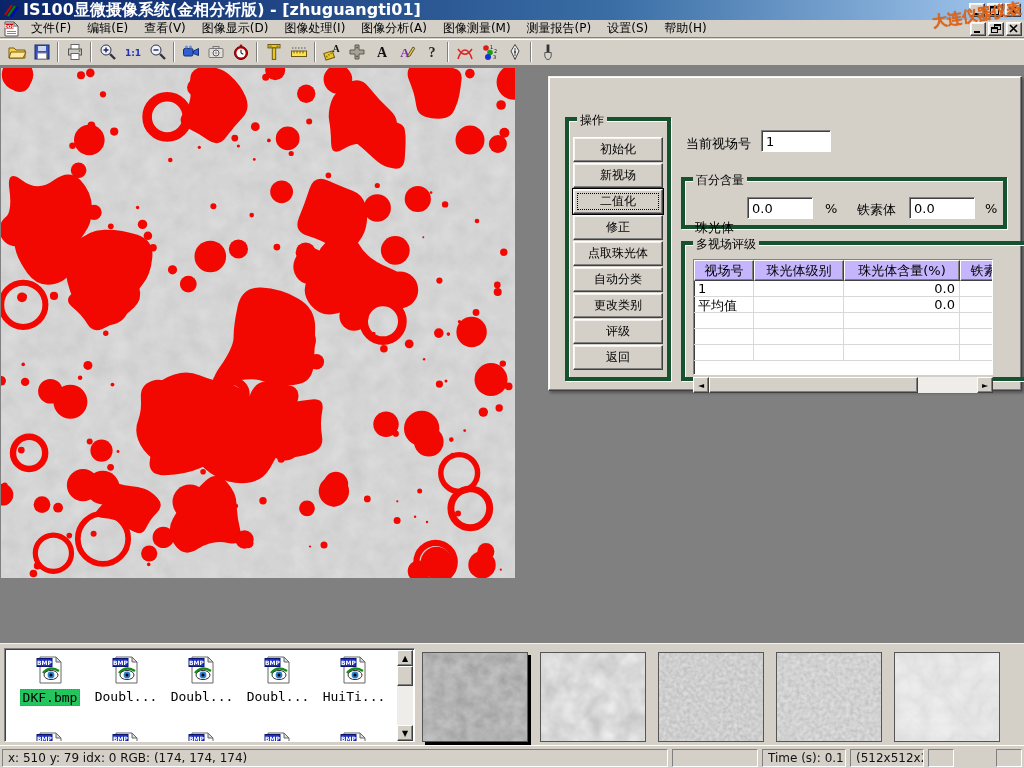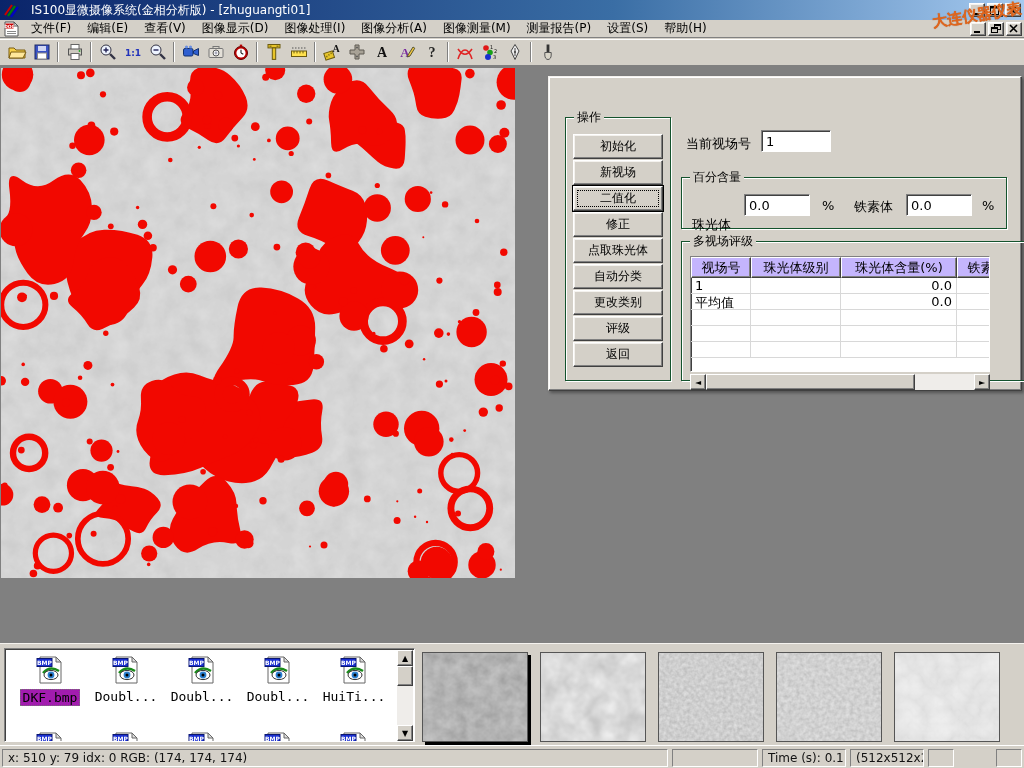--- a/index.html
+++ b/index.html
@@ -4,21 +4,21 @@
 <style>
   * { margin:0; padding:0; box-sizing:border-box; }
   html,body { width:1024px; height:768px; overflow:hidden; }
   body { font-family:"DejaVu Sans","Liberation Sans",sans-serif; font-size:12px; background:#D4D0C8; position:relative; }
 
   .raised { border:1px solid; border-color:#ffffff #404040 #404040 #ffffff; box-shadow:inset -1px -1px 0 #808080, inset 1px 1px 0 #f4f2ee; background:#D4D0C8; }
 
   
   #titlebar { position:absolute; left:0; top:0; width:1024px; height:20px;
     background:linear-gradient(to right,#0a246a,#3a6ea5 60%,#a6caf0); display:flex; align-items:center; padding:0 3px; }
-  #titlebar .ttext { color:#fff; font-weight:normal; font-size:12px; margin-left:12px; white-space:nowrap; }
+  #titlebar .ttext { color:#fff; font-weight:bold; font-size:16px; margin-left:4px; white-space:nowrap; }
   .winbtn { width:16px; height:14px; margin-left:2px; display:flex; align-items:center; justify-content:center; }
   .winbtn svg { display:block; }
   #titlebar .btns { margin-left:auto; display:flex; }
 
   
   #menubar { position:absolute; left:0; top:20px; width:1024px; height:18px; background:#D4D0C8; display:flex; align-items:center; padding-left:2px; border-bottom:1px solid #808080; }
   .menu-item { padding:1px 8px; white-space:nowrap; color:#000; }
   #menubar .btns { margin-left:auto; display:flex; margin-right:2px; }
 
   #watermark { position:absolute; right:2px; top:6px; color:#e1661d; font-size:15px; font-weight:bold; transform:rotate(-9deg); z-index:60; pointer-events:none; text-shadow:0 0 1px #b34e10; }
@@ -29,21 +29,21 @@
   .tb-sep { width:2px; height:20px; margin:0 3px; border-left:1px solid #808080; border-right:1px solid #fff; }
 
   
   #client { position:absolute; left:0; top:66px; width:1024px; height:577px; background:#808080; }
   #micrograph { position:absolute; left:1px; top:2px; width:514px; height:510px; display:block; }
 
   
   #dialog { position:absolute; left:548px; top:76px; width:474px; height:315px; background:#D4D0C8; border:1px solid; border-color:#f4f2ee #404040 #404040 #f4f2ee; box-shadow:inset -1px -1px 0 #808080, inset 1px 1px 0 #fff, 2px 2px 3px rgba(0,0,0,.35); z-index:40; }
   #dialog .dtitle { position:absolute; left:3px; top:3px; right:3px; height:18px; background:linear-gradient(to right,#0a246a,#4a79b8 65%,#89b0dd); color:#fff; font-weight:bold; display:flex; align-items:center; padding:0 3px; }
   #dialog .dtitle .dclose { margin-left:auto; }
-  .group { position:absolute; border:1px solid #14532d; box-shadow:1px 1px 0 #fff, inset 1px 1px 0 #fff; }
+  .group { position:absolute; border:4px solid #14532d; box-shadow:1px 1px 0 #fff, inset 1px 1px 0 #fff; }
   .group > .glabel { position:absolute; top:-8px; left:8px; background:#D4D0C8; padding:0 3px; line-height:14px; }
   .opbtn { display:block; width:90px; height:25px; margin:0 auto 1px auto; font-size:12px; font-family:inherit; background:#D4D0C8; border:1px solid; border-color:#fff #404040 #404040 #fff; box-shadow:inset -1px -1px 0 #808080, inset 1px 1px 0 #f4f2ee; position:relative; }
   .opbtn.focused { outline:1px solid #000; }
   .opbtn.focused::after { content:""; position:absolute; left:3px; top:3px; right:3px; bottom:3px; border:1px dotted #000; }
   .fld { height:22px; background:#fff; border:1px solid; border-color:#808080 #fff #fff #808080; box-shadow:inset 1px 1px 0 #404040; font-size:13px; padding:2px 4px; font-family:inherit; }
   .dlg-label { position:absolute; font-size:13px; white-space:nowrap; }
 
   
   #mf-table { position:absolute; left:8px; top:14px; width:300px; height:116px; background:#fff; border:1px solid; border-color:#808080 #fff #fff #808080; box-shadow:inset 1px 1px 0 #404040; overflow:hidden; }
   #mf-table .thead { display:flex; height:21px; }
@@ -57,21 +57,21 @@
   .sb-thumb-h { position:absolute; left:0; top:0; height:100%; width:78%; background:#D4D0C8; border:1px solid; border-color:#fff #404040 #404040 #fff; box-shadow:inset -1px -1px 0 #808080; }
 
   
   #bottom { position:absolute; left:0; top:643px; width:1024px; height:102px; background:#D4D0C8; border-top:1px solid #f4f2ee; }
   #filelist { position:absolute; left:4px; top:4px; width:411px; height:94px; background:#fff; border:1px solid; border-color:#808080 #fff #fff #808080; box-shadow:inset 1px 1px 0 #404040; overflow:hidden; }
   #filelist .vscroll { position:absolute; right:1px; top:1px; width:16px; height:91px; background:#efedea; display:flex; flex-direction:column; }
   #filelist .vtrack { flex:1; position:relative; }
   .sb-thumb-v { position:absolute; top:0; left:0; width:100%; height:34%; background:#D4D0C8; border:1px solid; border-color:#fff #404040 #404040 #fff; box-shadow:inset -1px -1px 0 #808080; }
   .file-item { position:absolute; width:74px; text-align:center; }
   .file-item .fname { font-family:"DejaVu Sans Mono","Liberation Mono",monospace; font-size:13px; margin-top:1px; display:inline-block; padding:0 2px; white-space:nowrap; }
-  .file-item.selected .fname { background:#a21caf; border:1px dotted #777; }
+  .file-item.selected .fname { background:#22c55e; border:1px dotted #777; }
   .thumb { position:absolute; top:8px; width:106px; height:90px; border:1px solid #555; }
   .thumb.shadowed { box-shadow:3px 3px 0 #000; }
   .thumb svg { display:block; }
 
   
   #statusbar { position:absolute; left:0; top:745px; width:1024px; height:23px; background:#D4D0C8; border-top:1px solid #fff; font-size:12px; }
   .sb-panel { position:absolute; top:3px; height:18px; border:1px solid; border-color:#808080 #fff #fff #808080; padding:1px 5px; white-space:nowrap; overflow:hidden; color:#111; }
 </style>
 </head>
 <body>

